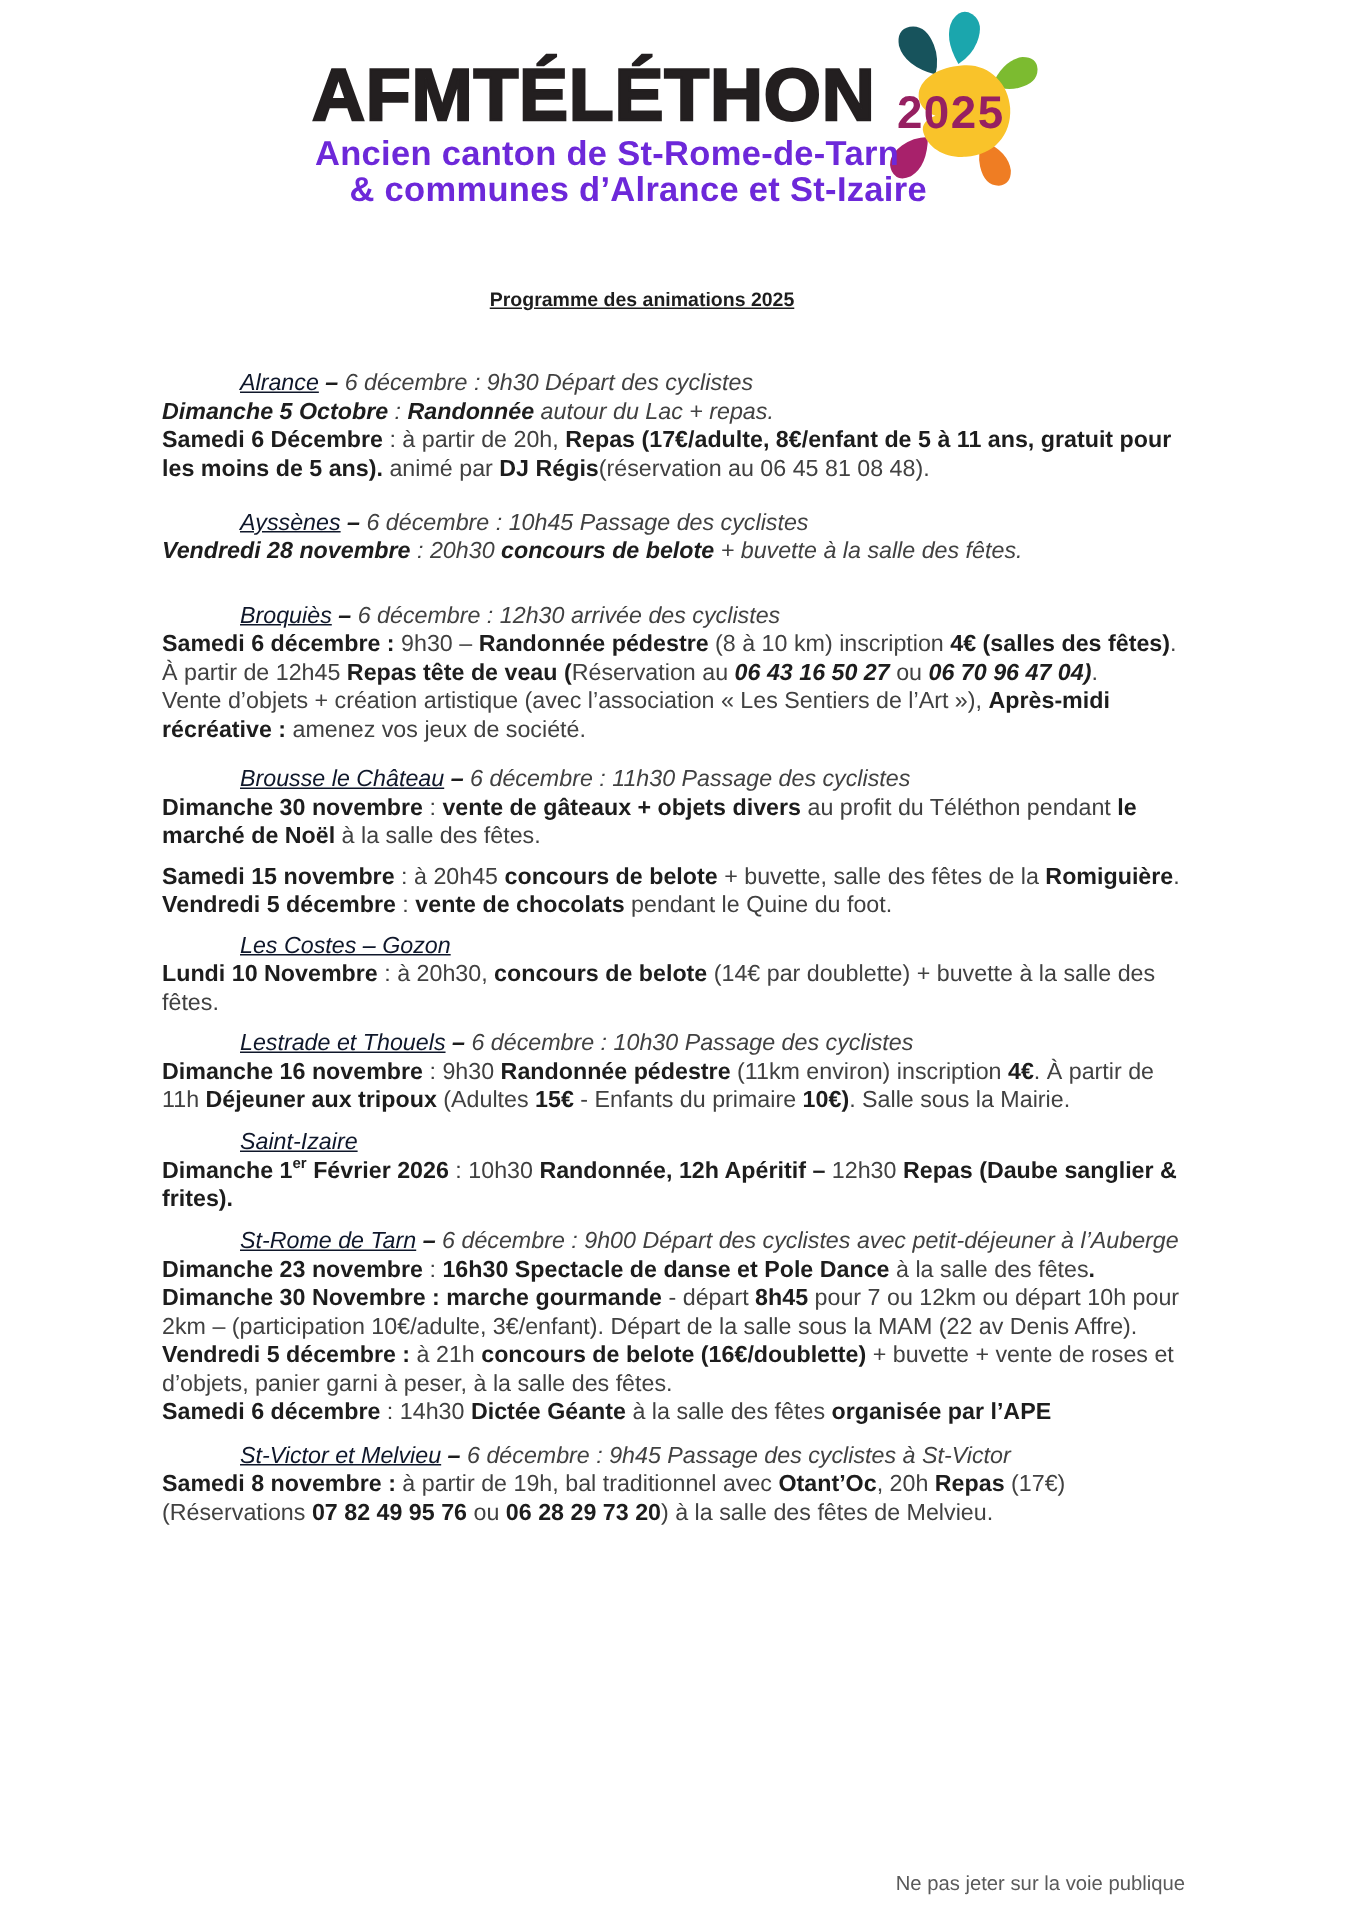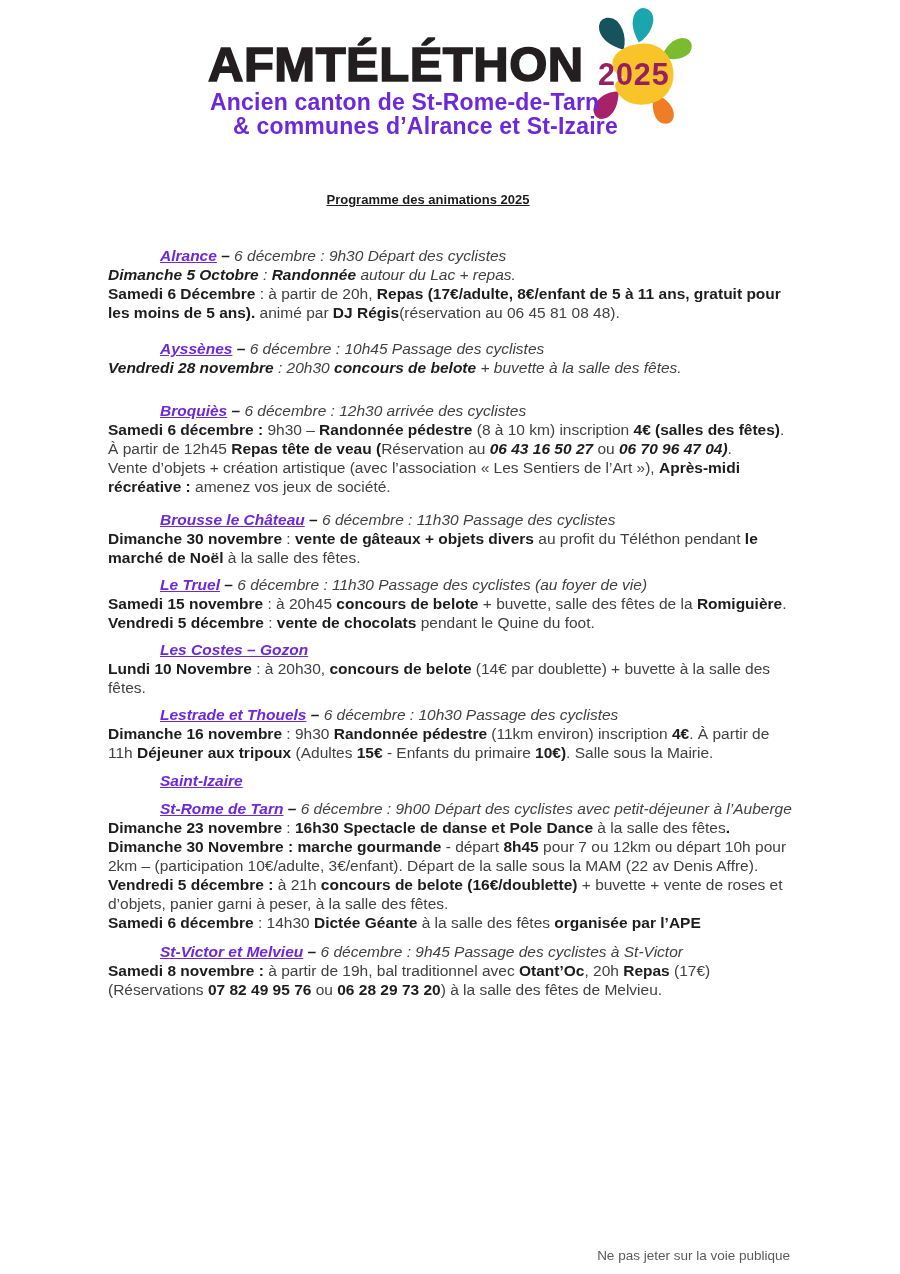--- a/index.html
+++ b/index.html
@@ -47,23 +47,23 @@
   .section:nth-of-type(1){ margin-top:0; }
   .section:nth-of-type(2){ margin-top:17px; }
   .section:nth-of-type(3){ margin-top:24px; }
   .section:nth-of-type(4){ margin-top:14px; }
   .section:nth-of-type(8){ margin-top:9px; }
   .section:nth-of-type(9){ margin-top:9px; }
   .section:nth-of-type(10){ margin-top:10px; }
   .sec-header, .para { margin:0; }
   .sec-header { text-indent:52px; }
   .sec-name {
-    font-weight:bold; font-style:italic;
+    font-weight:normal; font-style:italic;
     text-decoration:underline;
-    color:#6d28d9;
+    color:#0f172a;
   }
   .run.b { font-weight:bold; color:#1d1d1d; }
   .run.i { font-style:italic; }
   sup.run, .run.sup { font-size:10px; vertical-align:super; line-height:0; }
 
   
   .footer-note {
     position:absolute; top:1248px; right:110px;
     font-size:13.5px; color:#5a5a5a;
   }
@@ -111,34 +111,34 @@
       <p class="sec-header"><span class="sec-name">Broquiès</span><span class="run b i"> – </span><span class="run i">6 décembre : 12h30 arrivée des cyclistes</span></p>
       <p class="para"><span class="run b">Samedi 6 décembre :</span><span class="run"> 9h30 – </span><span class="run b">Randonnée pédestre</span><span class="run"> (8 à 10 km) inscription </span><span class="run b">4€ (salles des fêtes)</span><span class="run">.</span></p>
       <p class="para"><span class="run">À partir de 12h45 </span><span class="run b">Repas tête de veau (</span><span class="run">Réservation au  </span><span class="run b i">06 43 16 50 27</span><span class="run"> ou </span><span class="run b i">06 70 96 47 04)</span><span class="run">.</span></p>
       <p class="para"><span class="run">Vente d’objets + création artistique (avec l’association « Les Sentiers de l’Art »), </span><span class="run b">Après-midi récréative :</span><span class="run"> amenez vos jeux de société.</span></p>
     </section>
     <section class="section">
       <p class="sec-header"><span class="sec-name">Brousse le Château</span><span class="run b i"> – </span><span class="run i">6 décembre : 11h30 Passage des cyclistes</span></p>
       <p class="para"><span class="run b">Dimanche 30 novembre</span><span class="run"> : </span><span class="run b">vente de gâteaux + objets divers</span><span class="run"> au profit du Téléthon pendant </span><span class="run b">le marché de Noël</span><span class="run"> à la salle des fêtes.</span></p>
     </section>
     <section class="section">
-      <p class="sec-header"><span class="sec-name">Le Truel</span><span class="run b i"> – </span><span class="run i">6 décembre : 11h30 Passage des cyclistes (au foyer de vie)</span></p>
       <p class="para"><span class="run b">Samedi 15 novembre</span><span class="run"> : à 20h45 </span><span class="run b">concours de belote</span><span class="run"> + buvette, salle des fêtes de la </span><span class="run b">Romiguière</span><span class="run">.</span></p>
       <p class="para"><span class="run b">Vendredi 5 décembre</span><span class="run"> : </span><span class="run b">vente de chocolats</span><span class="run"> pendant le Quine du foot.</span></p>
     </section>
     <section class="section">
       <p class="sec-header"><span class="sec-name">Les Costes – Gozon</span></p>
       <p class="para"><span class="run b">Lundi 10 Novembre</span><span class="run"> : à 20h30, </span><span class="run b">concours de belote</span><span class="run"> (14€ par doublette) + buvette à la salle des fêtes.</span></p>
     </section>
     <section class="section">
       <p class="sec-header"><span class="sec-name">Lestrade et Thouels</span><span class="run b i"> – </span><span class="run i">6 décembre : 10h30 Passage des cyclistes</span></p>
       <p class="para"><span class="run b">Dimanche 16 novembre</span><span class="run"> : 9h30 </span><span class="run b">Randonnée pédestre</span><span class="run"> (11km environ) inscription </span><span class="run b">4€</span><span class="run">. À partir de 11h </span><span class="run b">Déjeuner aux tripoux</span><span class="run"> (Adultes </span><span class="run b">15€</span><span class="run"> - Enfants du primaire </span><span class="run b">10€)</span><span class="run">. Salle sous la Mairie.</span></p>
     </section>
     <section class="section">
       <p class="sec-header"><span class="sec-name">Saint-Izaire</span></p>
+      <p class="para"><span class="run b">Dimanche 1</span><sup class="run b sup">er</sup><span class="run b"> Février 2026</span><span class="run"> : 10h30 </span><span class="run b">Randonnée, 12h Apéritif –</span><span class="run"> 12h30 </span><span class="run b">Repas (Daube sanglier &amp; frites).</span></p>
     </section>
     <section class="section">
       <p class="sec-header"><span class="sec-name">St-Rome de Tarn</span><span class="run b i"> – </span><span class="run i">6 décembre : 9h00 Départ des cyclistes avec petit-déjeuner à l’Auberge</span></p>
       <p class="para"><span class="run b">Dimanche 23 novembre</span><span class="run"> : </span><span class="run b">16h30 Spectacle de danse et Pole Dance</span><span class="run"> à la salle des fêtes</span><span class="run b">.</span></p>
       <p class="para"><span class="run b">Dimanche 30 Novembre : marche gourmande</span><span class="run"> - départ </span><span class="run b">8h45</span><span class="run"> pour 7 ou 12km ou départ 10h pour 2km – (participation 10€/adulte, 3€/enfant). Départ de la salle sous la MAM (22 av Denis Affre).</span></p>
       <p class="para"><span class="run b">Vendredi 5 décembre :</span><span class="run"> à 21h </span><span class="run b">concours de belote (16€/doublette)</span><span class="run"> + buvette + vente de roses et d’objets, panier garni à peser, à la salle des fêtes.</span></p>
       <p class="para"><span class="run b">Samedi 6 décembre</span><span class="run"> : 14h30 </span><span class="run b">Dictée Géante</span><span class="run"> à la salle des fêtes </span><span class="run b">organisée par l’APE</span></p>
     </section>
     <section class="section">
       <p class="sec-header"><span class="sec-name">St-Victor et Melvieu</span><span class="run b i"> – </span><span class="run i">6 décembre : 9h45 Passage des cyclistes à St-Victor</span></p>

